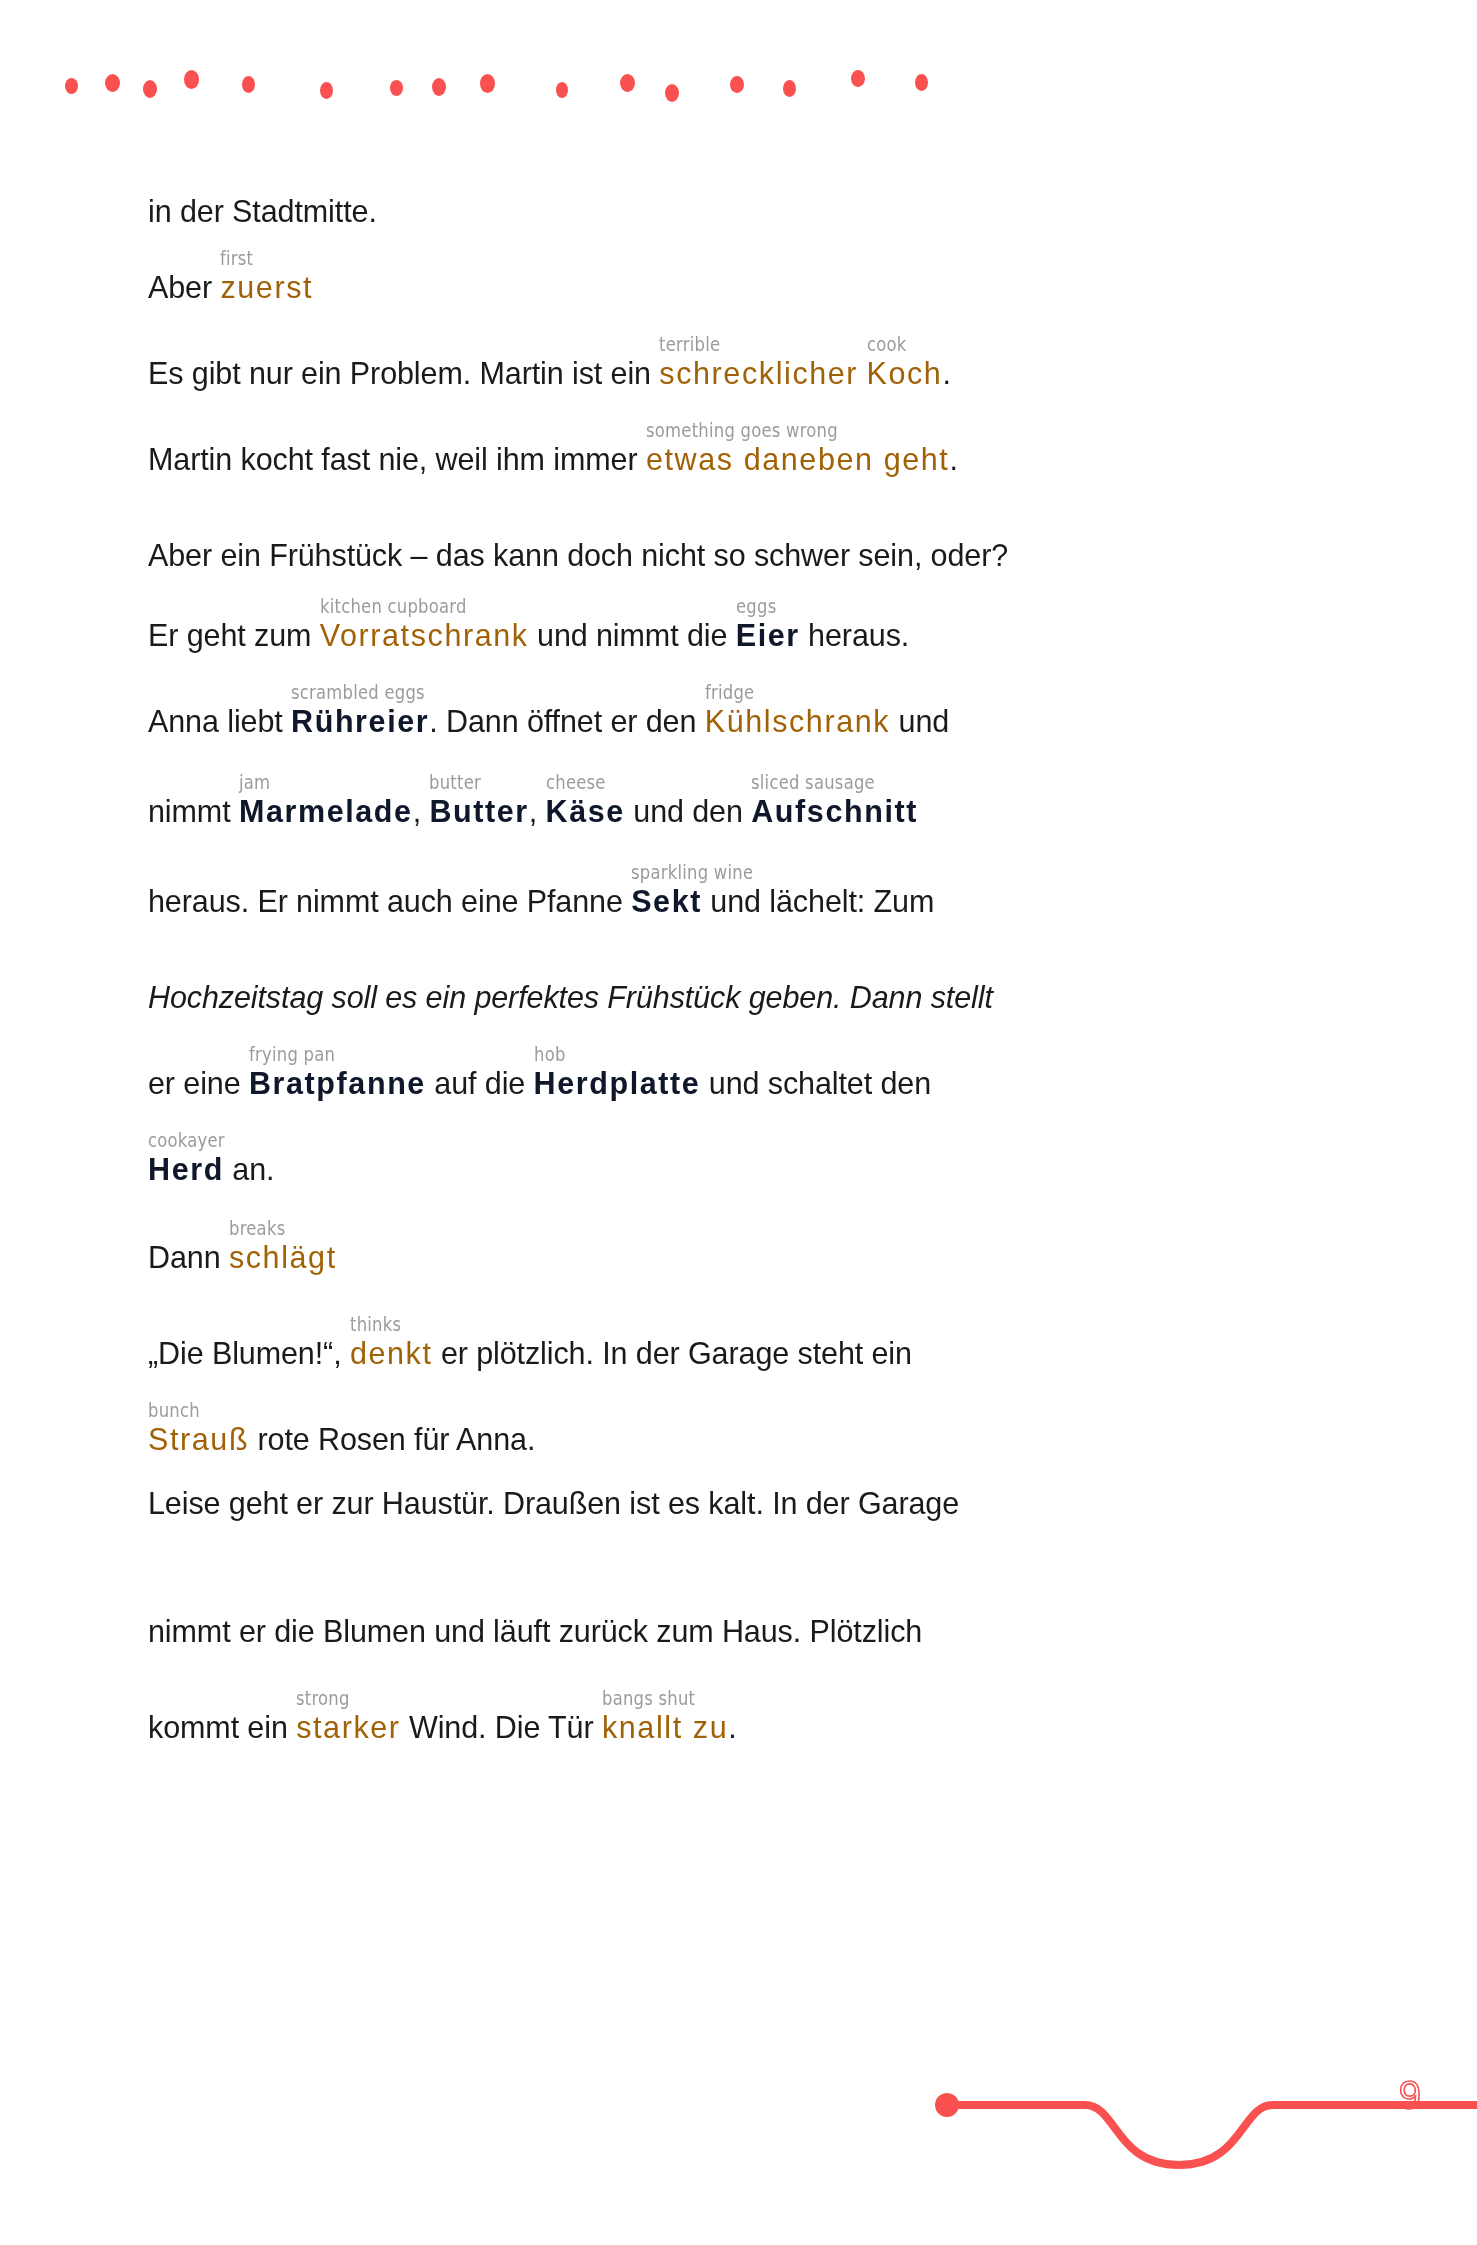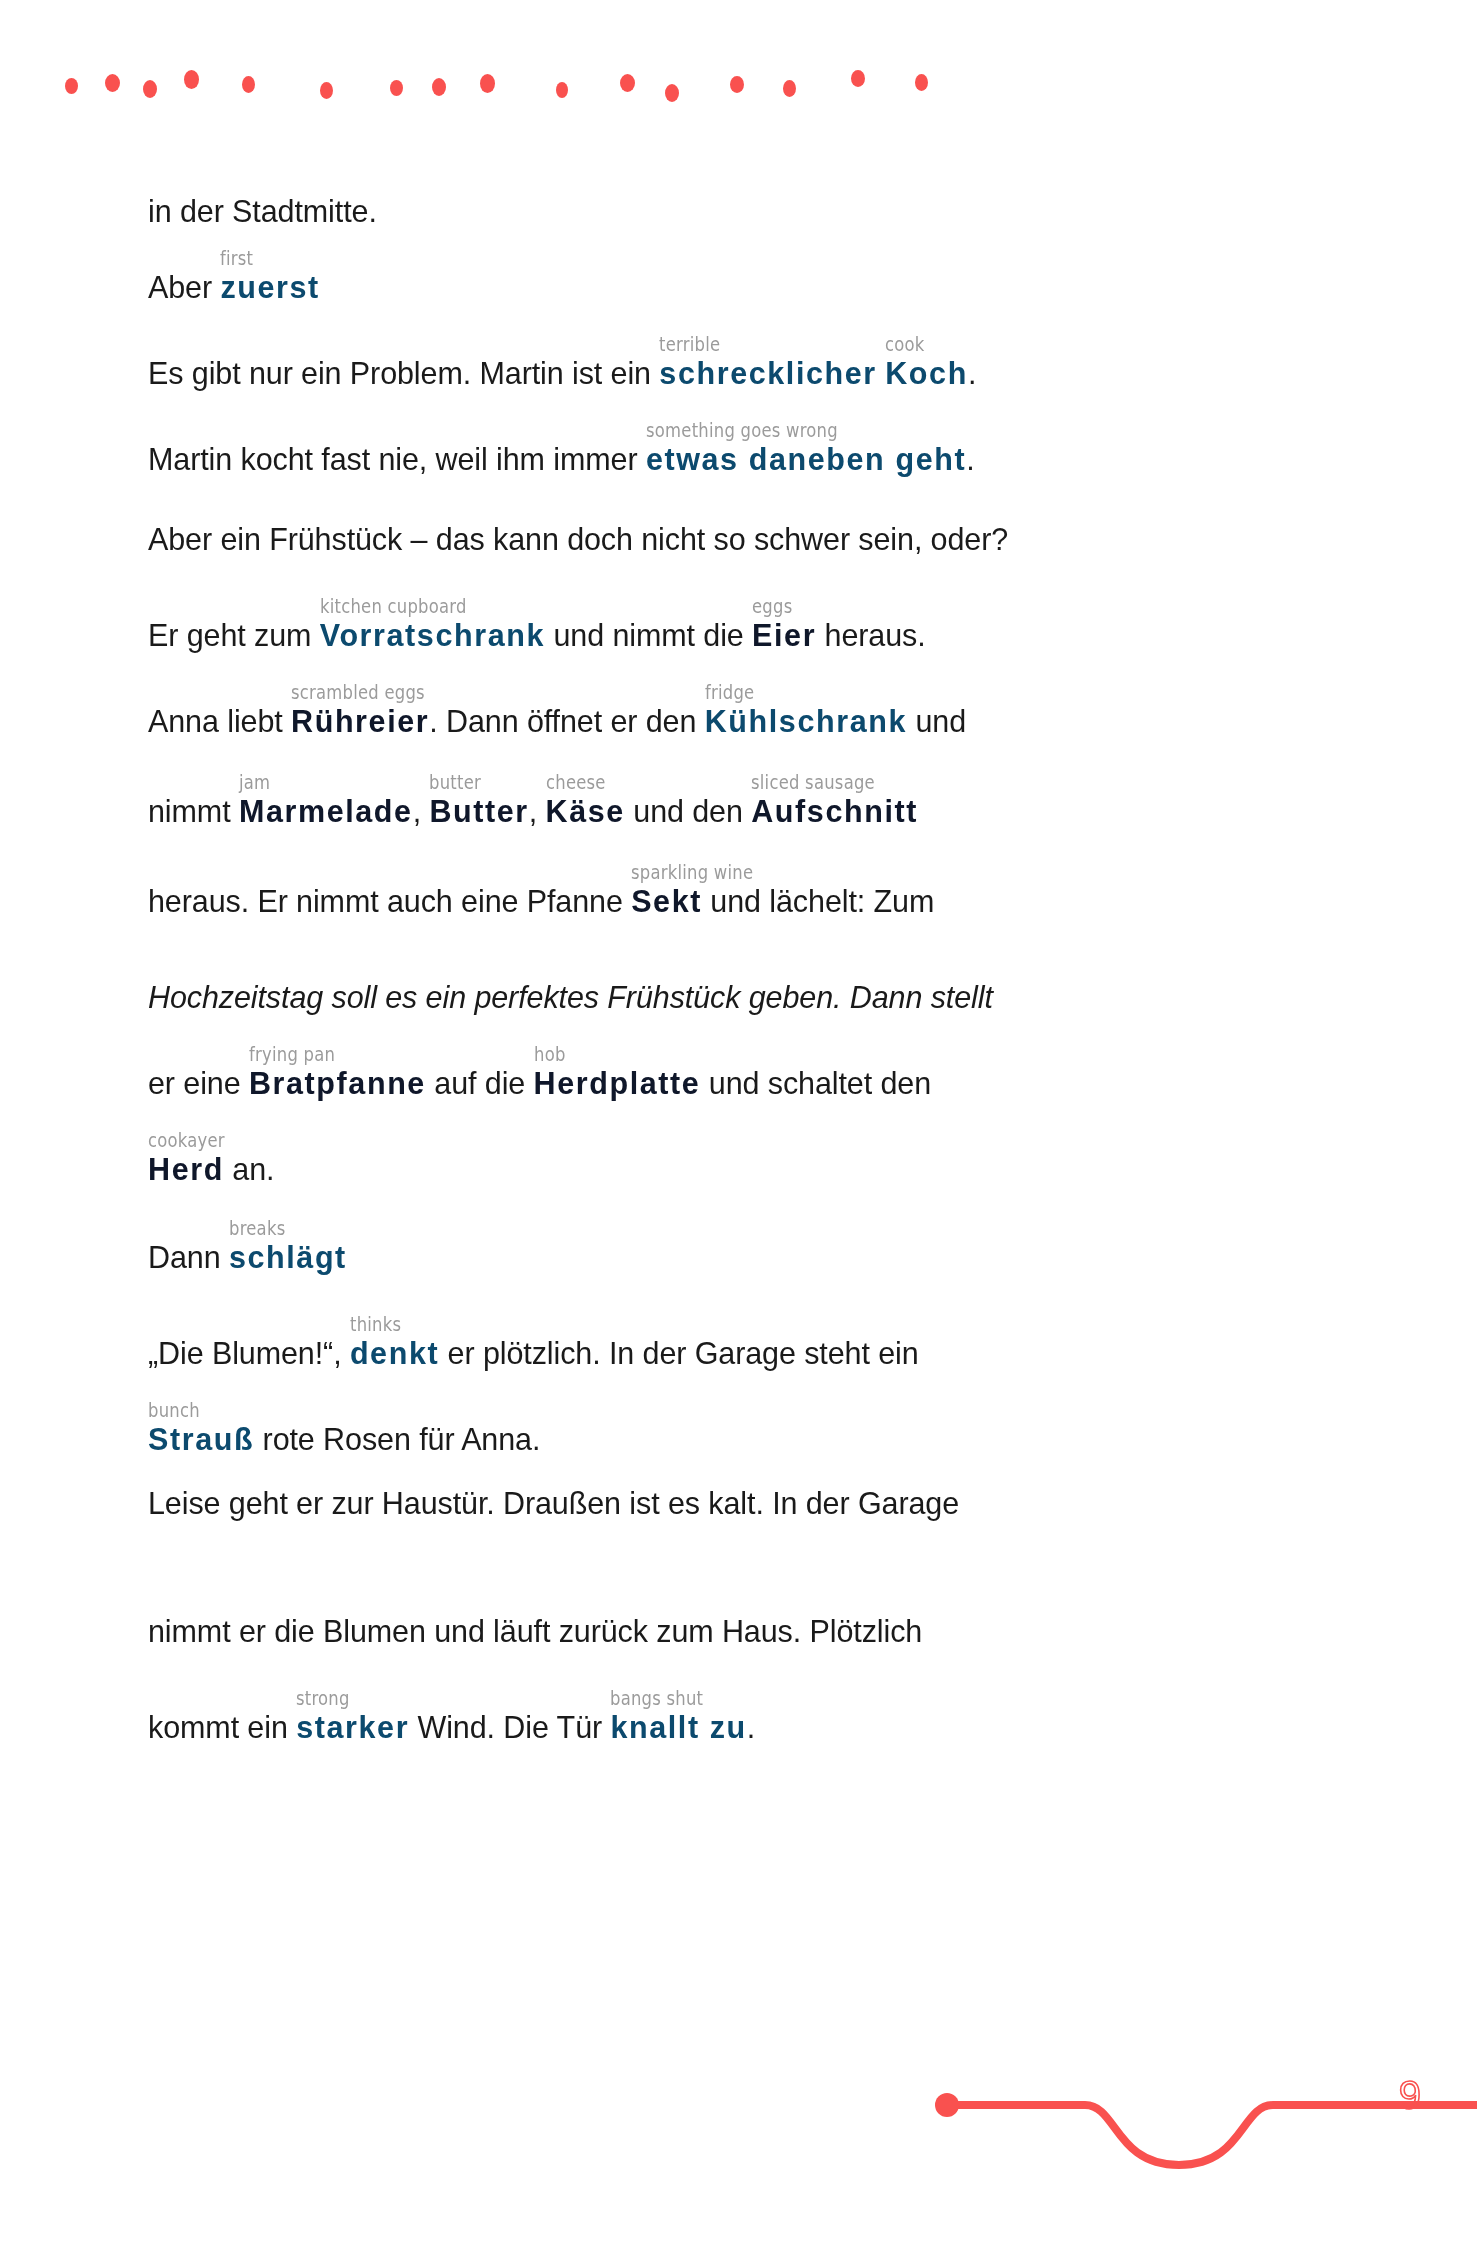--- a/index.html
+++ b/index.html
@@ -55,22 +55,22 @@
   
   .line + .line { }
 
   
   .w {
     position: relative;
     display: inline-block;
   }
 
   .hl-gray {
-    font-weight: 700;
-    color: #0c4a6e;
+    font-weight: 400;
+    color: #a16207;
     letter-spacing: 1.6px;
   }
   .hl-red {
     font-weight: 700;
     color: #0f172a;
     letter-spacing: 1.6px;
   }
 
   .gloss {
     position: absolute;
@@ -137,21 +137,21 @@
       <span class="dot" style="left: 783px; top: 80px; width: 13px; height: 17px; background: rgb(249, 81, 79);"></span>
       <span class="dot" style="left: 851px; top: 70px; width: 14px; height: 17px; background: rgb(249, 81, 79);"></span>
       <span class="dot" style="left: 915px; top: 74px; width: 13px; height: 17px; background: rgb(249, 81, 79);"></span>
     </div>
 
   <div id="body-text">
       <div class="line" style="position: absolute; left: 0px; top: 0px;"><span>in der Stadtmitte.</span></div>
       <div class="line" style="position: absolute; left: 0px; top: 76px;"><span>Aber </span><span class="w"><span class="hl-gray">zuerst</span><span class="gloss">first</span></span></div>
       <div class="line" style="position: absolute; left: 0px; top: 162px;"><span>Es gibt nur ein Problem. Martin ist ein </span><span class="w"><span class="hl-gray">schrecklicher</span><span class="gloss">terrible</span></span><span> </span><span class="w"><span class="hl-gray">Koch</span><span class="gloss">cook</span></span><span>.</span></div>
       <div class="line" style="position: absolute; left: 0px; top: 248px;"><span>Martin kocht fast nie, weil ihm immer </span><span class="w"><span class="hl-gray">etwas daneben geht</span><span class="gloss">something goes wrong</span></span><span>.</span></div>
-      <div class="line" style="position: absolute; left: 0px; top: 328px;"><span>Aber ein Frühstück – das kann doch nicht so schwer sein, oder?</span></div>
+      <div class="line" style="position: absolute; left: 0px; top: 344px;"><span>Aber ein Frühstück – das kann doch nicht so schwer sein, oder?</span></div>
       <div class="line" style="position: absolute; left: 0px; top: 424px;"><span>Er geht zum </span><span class="w"><span class="hl-gray">Vorratschrank</span><span class="gloss">kitchen cupboard</span></span><span> und nimmt die </span><span class="w"><span class="hl-red">Eier</span><span class="gloss">eggs</span></span><span> heraus.</span></div>
       <div class="line" style="position: absolute; left: 0px; top: 510px;"><span>Anna liebt </span><span class="w"><span class="hl-red">Rühreier</span><span class="gloss">scrambled eggs</span></span><span>. Dann öffnet er den </span><span class="w"><span class="hl-gray">Kühlschrank</span><span class="gloss">fridge</span></span><span> und</span></div>
       <div class="line" style="position: absolute; left: 0px; top: 600px;"><span>nimmt </span><span class="w"><span class="hl-red">Marmelade</span><span class="gloss">jam</span></span><span>, </span><span class="w"><span class="hl-red">Butter</span><span class="gloss">butter</span></span><span>, </span><span class="w"><span class="hl-red">Käse</span><span class="gloss">cheese</span></span><span> und den </span><span class="w"><span class="hl-red">Aufschnitt</span><span class="gloss">sliced sausage</span></span></div>
       <div class="line" style="position: absolute; left: 0px; top: 690px;"><span>heraus. Er nimmt auch eine Pfanne </span><span class="w"><span class="hl-red">Sekt</span><span class="gloss">sparkling wine</span></span><span> und lächelt: Zum</span></div>
       <div class="line" style="position: absolute; left: 0px; top: 786px; font-style: italic;"><span>Hochzeitstag soll es ein perfektes Frühstück geben. Dann stellt</span></div>
       <div class="line" style="position: absolute; left: 0px; top: 872px;"><span>er eine </span><span class="w"><span class="hl-red">Bratpfanne</span><span class="gloss">frying pan</span></span><span> auf die </span><span class="w"><span class="hl-red">Herdplatte</span><span class="gloss">hob</span></span><span> und schaltet den</span></div>
       <div class="line" style="position: absolute; left: 0px; top: 958px;"><span class="w"><span class="hl-red">Herd</span><span class="gloss">cookayer</span></span><span> an.</span></div>
       <div class="line" style="position: absolute; left: 0px; top: 1046px;"><span>Dann </span><span class="w"><span class="hl-gray">schlägt</span><span class="gloss">breaks</span></span></div>
       <div class="line" style="position: absolute; left: 0px; top: 1142px;"><span>„Die Blumen!“, </span><span class="w"><span class="hl-gray">denkt</span><span class="gloss">thinks</span></span><span> er plötzlich. In der Garage steht ein</span></div>
       <div class="line" style="position: absolute; left: 0px; top: 1228px;"><span class="w"><span class="hl-gray">Strauß</span><span class="gloss">bunch</span></span><span> rote Rosen für Anna.</span></div>

